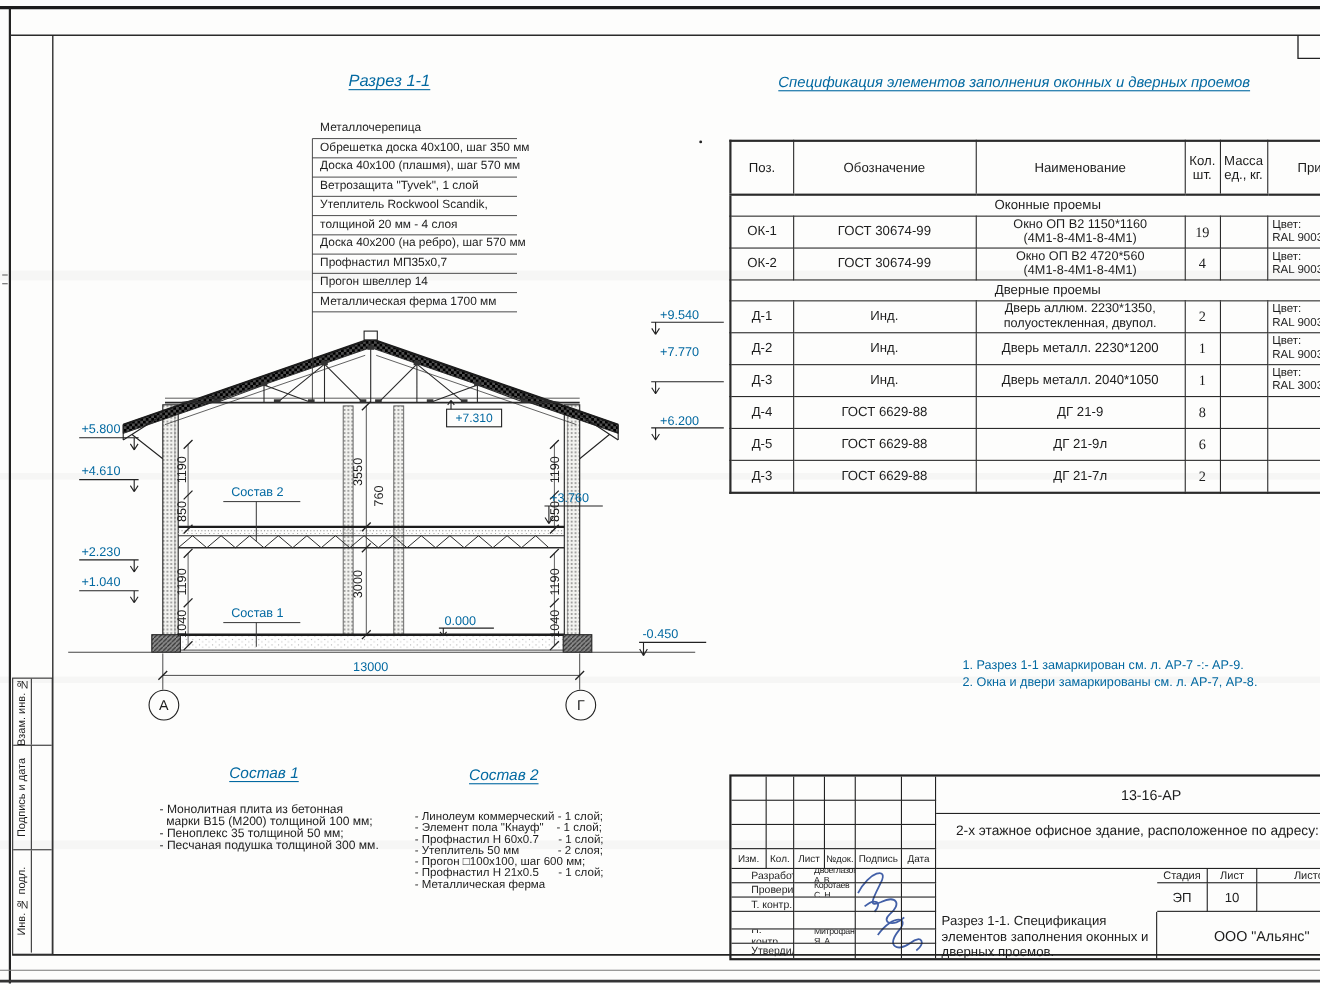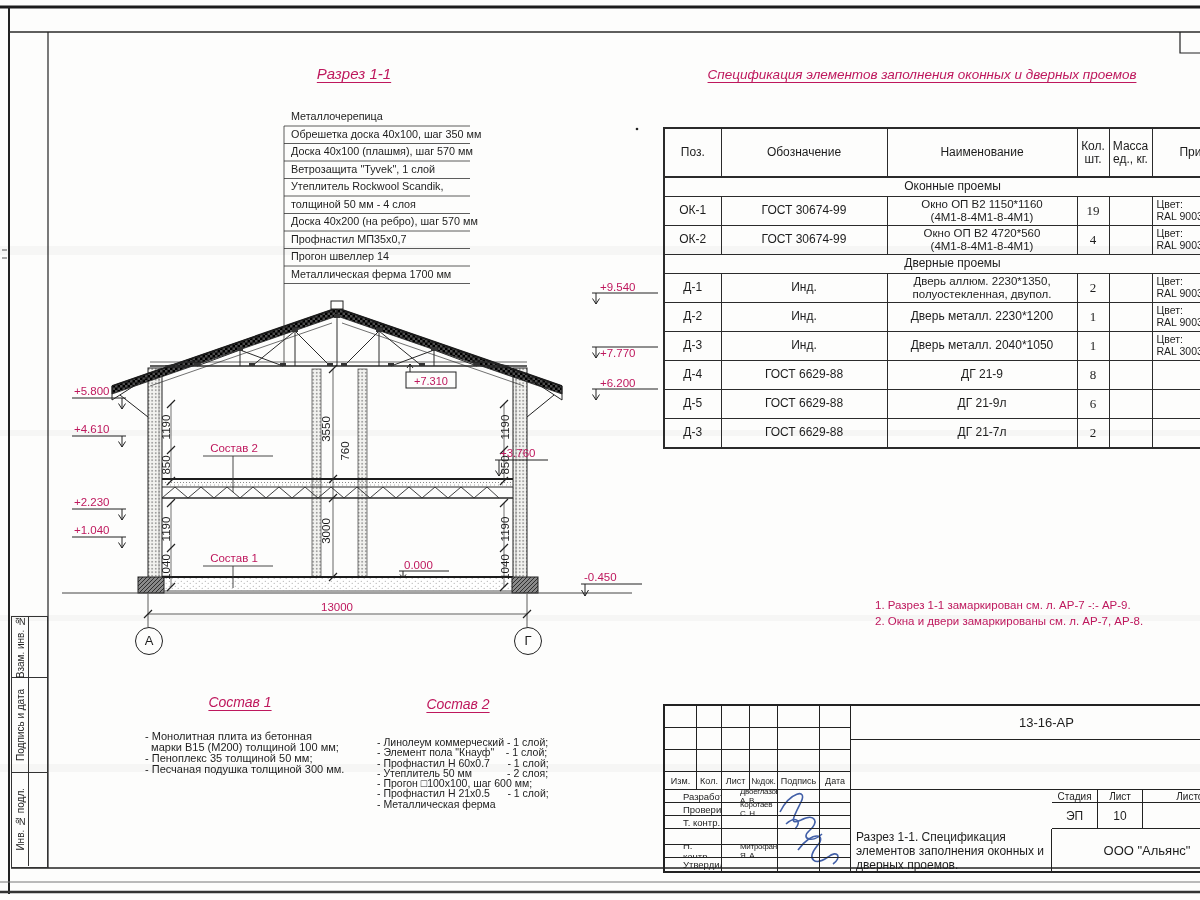--- a/index.html
+++ b/index.html
@@ -1,18 +1,18 @@
 <!DOCTYPE html>
 <html><head>
 <meta charset="utf-8">
 <style>
   html,body{margin:0;padding:0;}
   body{position:relative;width:1200px;height:900px;overflow:hidden;background:#fdfdfc;
        font-family:"Liberation Sans",sans-serif;color:#1d1d1d;}
-  .t{position:absolute;font-size:11.5px;color:#be185d;white-space:nowrap;line-height:1.1;}
+  .t{position:absolute;font-size:11.5px;color:#0369a1;white-space:nowrap;line-height:1.1;}
   .vt{position:absolute;width:60px;text-align:center;transform:rotate(-90deg);font-size:11.5px;color:#1d1d1d;}
   .ittl{font-style:italic;text-decoration:underline;text-underline-offset:3px;}
   .streak{position:absolute;left:0;width:1200px;background:rgba(60,60,60,0.035);pointer-events:none;}
   svg{position:absolute;left:0;top:0;}
   
   .rl{position:absolute;left:291px;width:176px;font-size:10.8px;white-space:nowrap;}
   
   table.spec{position:absolute;left:663px;top:127px;width:577px;border-collapse:collapse;
              table-layout:fixed;border:2px solid #2b2b2b;font-size:12px;}
   table.spec td{border:1px solid #2b2b2b;text-align:center;padding:0;overflow:hidden;line-height:1.15;}
@@ -209,28 +209,28 @@
   </g>
 </svg>
 
 <div class="t ittl" style="left:294px;top:66px;width:120px;text-align:center;font-size:15px;">Разрез 1-1</div>
 
 <div class="rl" style="top:110px;">Металлочерепица</div>
 <div class="rl" style="top:127.5px;">Обрешетка доска 40х100, шаг 350 мм</div>
 <div class="rl" style="top:145px;">Доска 40х100 (плашмя), шаг 570 мм</div>
 <div class="rl" style="top:162.5px;">Ветрозащита "Tyvek", 1 слой</div>
 <div class="rl" style="top:180px;">Утеплитель Rockwool Scandik,</div>
-<div class="rl" style="top:197.5px;">толщиной 50 мм - 4 слоя</div>
+<div class="rl" style="top:197.5px;">толщиной 20 мм - 4 слоя</div>
 <div class="rl" style="top:215px;">Доска 40х200 (на ребро), шаг 570 мм</div>
 <div class="rl" style="top:232.5px;">Профнастил МП35х0,7</div>
 <div class="rl" style="top:250px;">Прогон швеллер 14</div>
 <div class="rl" style="top:267.5px;">Металлическая ферма 1700 мм</div>
 
 <div class="t" style="left:600px;top:281px;">+9.540</div>
-<div class="t" style="left:600px;top:347px;text-align:right;">+7.770</div>
+<div class="t" style="left:600px;top:315px;text-align:right;">+7.770</div>
 <div class="t" style="left:600px;top:377px;">+6.200</div>
 <div class="t" style="left:584px;top:571px;">-0.450</div>
 <div class="t" style="left:74px;top:385px;">+5.800</div>
 <div class="t" style="left:74px;top:423px;">+4.610</div>
 <div class="t" style="left:74px;top:496px;">+2.230</div>
 <div class="t" style="left:74px;top:524px;">+1.040</div>
 <div class="t" style="left:404px;top:559px;">0.000</div>
 <div class="t" style="left:500px;top:447px;">+3.760</div>
 <div class="t" style="left:406px;top:375px;width:50px;text-align:center;font-size:11px;">+7.310</div>
 
@@ -427,20 +427,21 @@
   <div class="cell" style="left:113px;top:139px;width:42px;height:13px;"></div>
     <div class="cell" style="left:155px;top:139px;width:31px;height:13px;"></div>
   <div class="cell lft" style="left:0;top:152px;width:57px;height:13px;border-bottom:none;">Утвердил</div>
   <div class="cell" style="left:57px;top:152px;width:56px;height:13px;border-bottom:none;"></div>
   <div class="cell" style="left:113px;top:152px;width:42px;height:13px;border-bottom:none;"></div>
     <div class="cell" style="left:155px;top:152px;width:31px;height:13px;border-bottom:none;"></div>
 
   <div class="cell" style="left:186px;top:0;width:391px;height:34px;border-right:none;font-size:13px;">13-16-АР</div>
   <div class="cell lft" style="left:186px;top:34px;width:391px;height:50px;border-right:none;align-items:flex-start;padding-top:7px;padding-left:18px;">
     <div style="font-size:12.5px;line-height:1.35;">
+      <div>2-х этажное офисное здание, расположенное по адресу:</div>
     </div>
   </div>
   <div class="cell lft" style="left:186px;top:123px;width:201px;height:42px;border-bottom:none;font-size:12px;white-space:pre-line;line-height:1.15;align-items:flex-start;padding-top:2px;padding-left:5px;">Разрез 1-1. Спецификация
 элементов заполнения оконных и
 дверных проемов.</div>
   <div class="cell" style="left:387px;top:84px;width:46px;height:13px;font-size:10px;">Стадия</div>
   <div class="cell" style="left:433px;top:84px;width:45px;height:13px;font-size:10px;">Лист</div>
   <div class="cell" style="left:478px;top:84px;width:99px;height:13px;border-right:none;font-size:10px;">Листов</div>
   <div class="cell" style="left:387px;top:97px;width:46px;height:26px;font-size:12px;">ЭП</div>
   <div class="cell" style="left:433px;top:97px;width:45px;height:26px;font-size:12px;">10</div>

